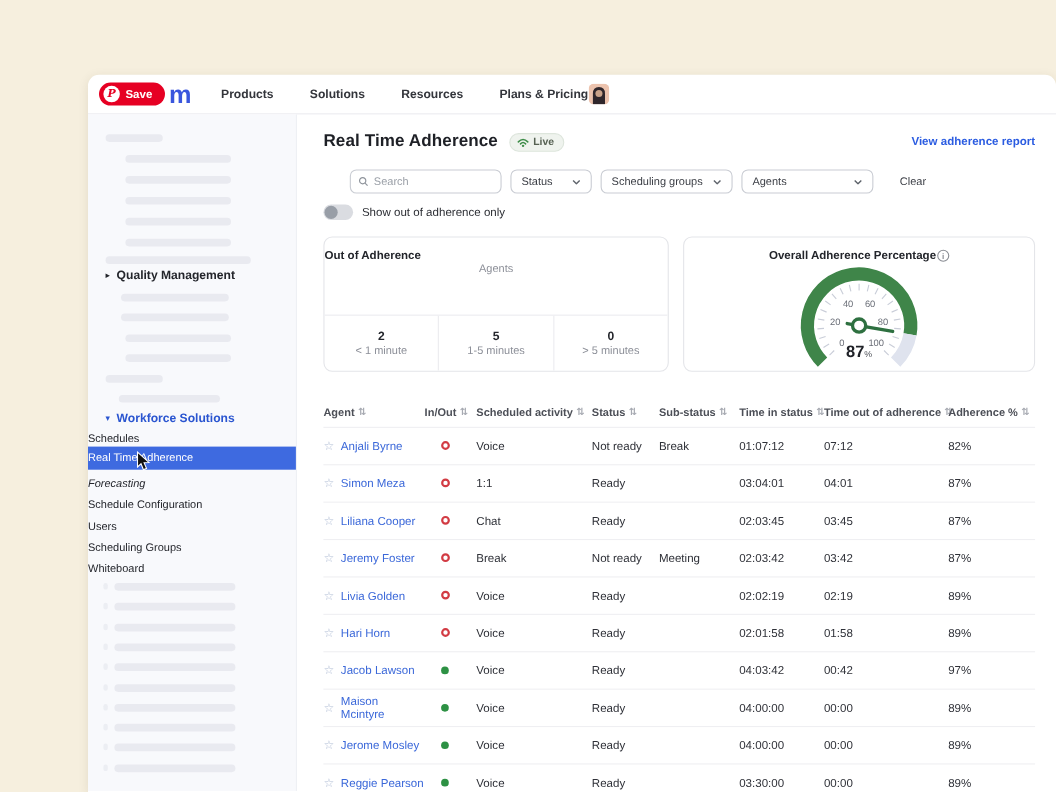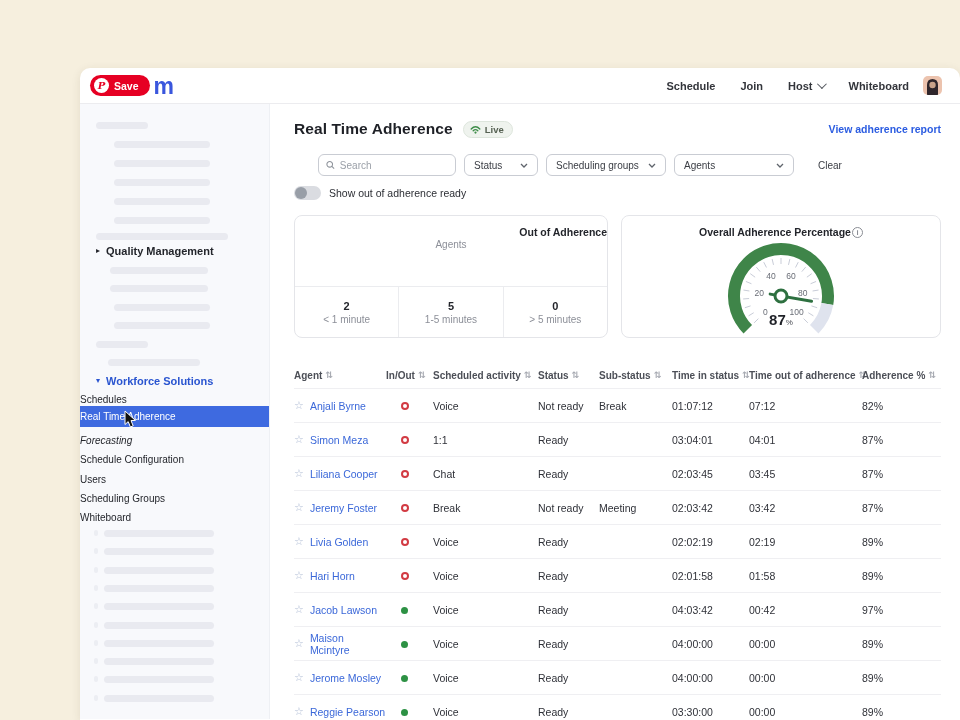--- a/index.html
+++ b/index.html
@@ -58,21 +58,21 @@
   .toggle-row { display:flex; align-items:center; gap:8px; margin-top:10px; }
   .toggle { width:27px; height:14px; background:#dadce1; border-radius:8px; position:relative; cursor:pointer; }
   .toggle .knob { position:absolute; left:1px; top:1px; width:12px; height:12px; border-radius:50%; background:#989ea7; }
   .toggle-label { font-size:10.5px; color:#2c2e34; }
 
   
   .cards { display:flex; gap:13px; margin-top:15px; }
   .card { border:1px solid #e4e5e9; border-radius:8px; background:#fff; height:123px; overflow:hidden; }
   .card-ooa { width:314px; display:flex; flex-direction:column; }
   .card-gauge { flex:1; }
-  .card-title { text-align:right; font-size:10.5px; font-weight:700; color:#23252b; margin-top:10px; }
+  .card-title { text-align:left; font-size:10.5px; font-weight:700; color:#23252b; margin-top:10px; }
   .ooa-number { text-align:center; margin-top:4px; line-height:26px; }
   .ooa-count { font-size:26px; font-weight:700; color:#cf3038; }
   .ooa-total { font-size:13px; font-weight:700; color:#23252b; }
   .ooa-unit { text-align:center; font-size:10px; color:#8c8f98; margin-top:1px; }
   .ooa-breakdown { margin-top:auto; border-top:1px solid #ebecef; display:flex; height:51px; }
   .ooa-col { flex:1; display:flex; flex-direction:column; align-items:center; justify-content:center; gap:2px; }
   .ooa-col + .ooa-col { border-left:1px solid #ebecef; }
   .ooa-col .cnt { font-size:11px; font-weight:700; color:#23252b; }
   .ooa-col .lbl { font-size:10px; color:#8c8f98; }
   .gauge-title-row { display:flex; align-items:center; justify-content:center; gap:1px; margin-top:10px; }
@@ -98,25 +98,25 @@
 <body>
 
 <div class="window">
 
   <div class="topnav">
     <div class="pinterest-save">
       <span class="pcircle">P</span>
       <span class="plabel">Save</span>
     </div>
     <div class="logo-m">m</div>
-    <div class="navlinks navlinks-right">
-        <div class="navlink">Schedule</div>
-        <div class="navlink">Join</div>
-        <div class="navlink">Host<span class="chev"></span></div>
-        <div class="navlink">Whiteboard</div>
+    <div class="navlinks">
+        <div class="navlink">Products</div>
+        <div class="navlink">Solutions</div>
+        <div class="navlink">Resources</div>
+        <div class="navlink">Plans &amp; Pricing</div>
       </div>
     <div class="avatar">
       <svg width="19" height="19" viewBox="0 0 19 19">
         <rect width="19" height="19" fill="#ecc3ae"></rect>
         <path d="M4,19 L4,9 Q4,3 9.5,3 Q15,3 15,9 L15,19 Z" fill="#2f262b"></path>
         <circle cx="9.5" cy="9" r="3.2" fill="#c9a289"></circle>
       </svg>
     </div>
   </div>
 
@@ -222,21 +222,21 @@
               </svg>
             </div>
           </div>
         <div class="clear-btn">Clear</div>
       </div>
 
       <div class="toggle-row">
         <div class="toggle">
             <div class="knob"></div>
           </div>
-        <div class="toggle-label">Show out of adherence ready</div>
+        <div class="toggle-label">Show out of adherence only</div>
       </div>
 
       <div class="cards">
         <div class="card card-ooa">
           <div class="card-title">Out of Adherence</div>
           <div class="ooa-unit">Agents</div>
           <div class="ooa-breakdown" id="ooa-breakdown">
               <div class="ooa-col">
                 <span class="cnt">2</span>
                 <span class="lbl">&lt; 1 minute</span>

